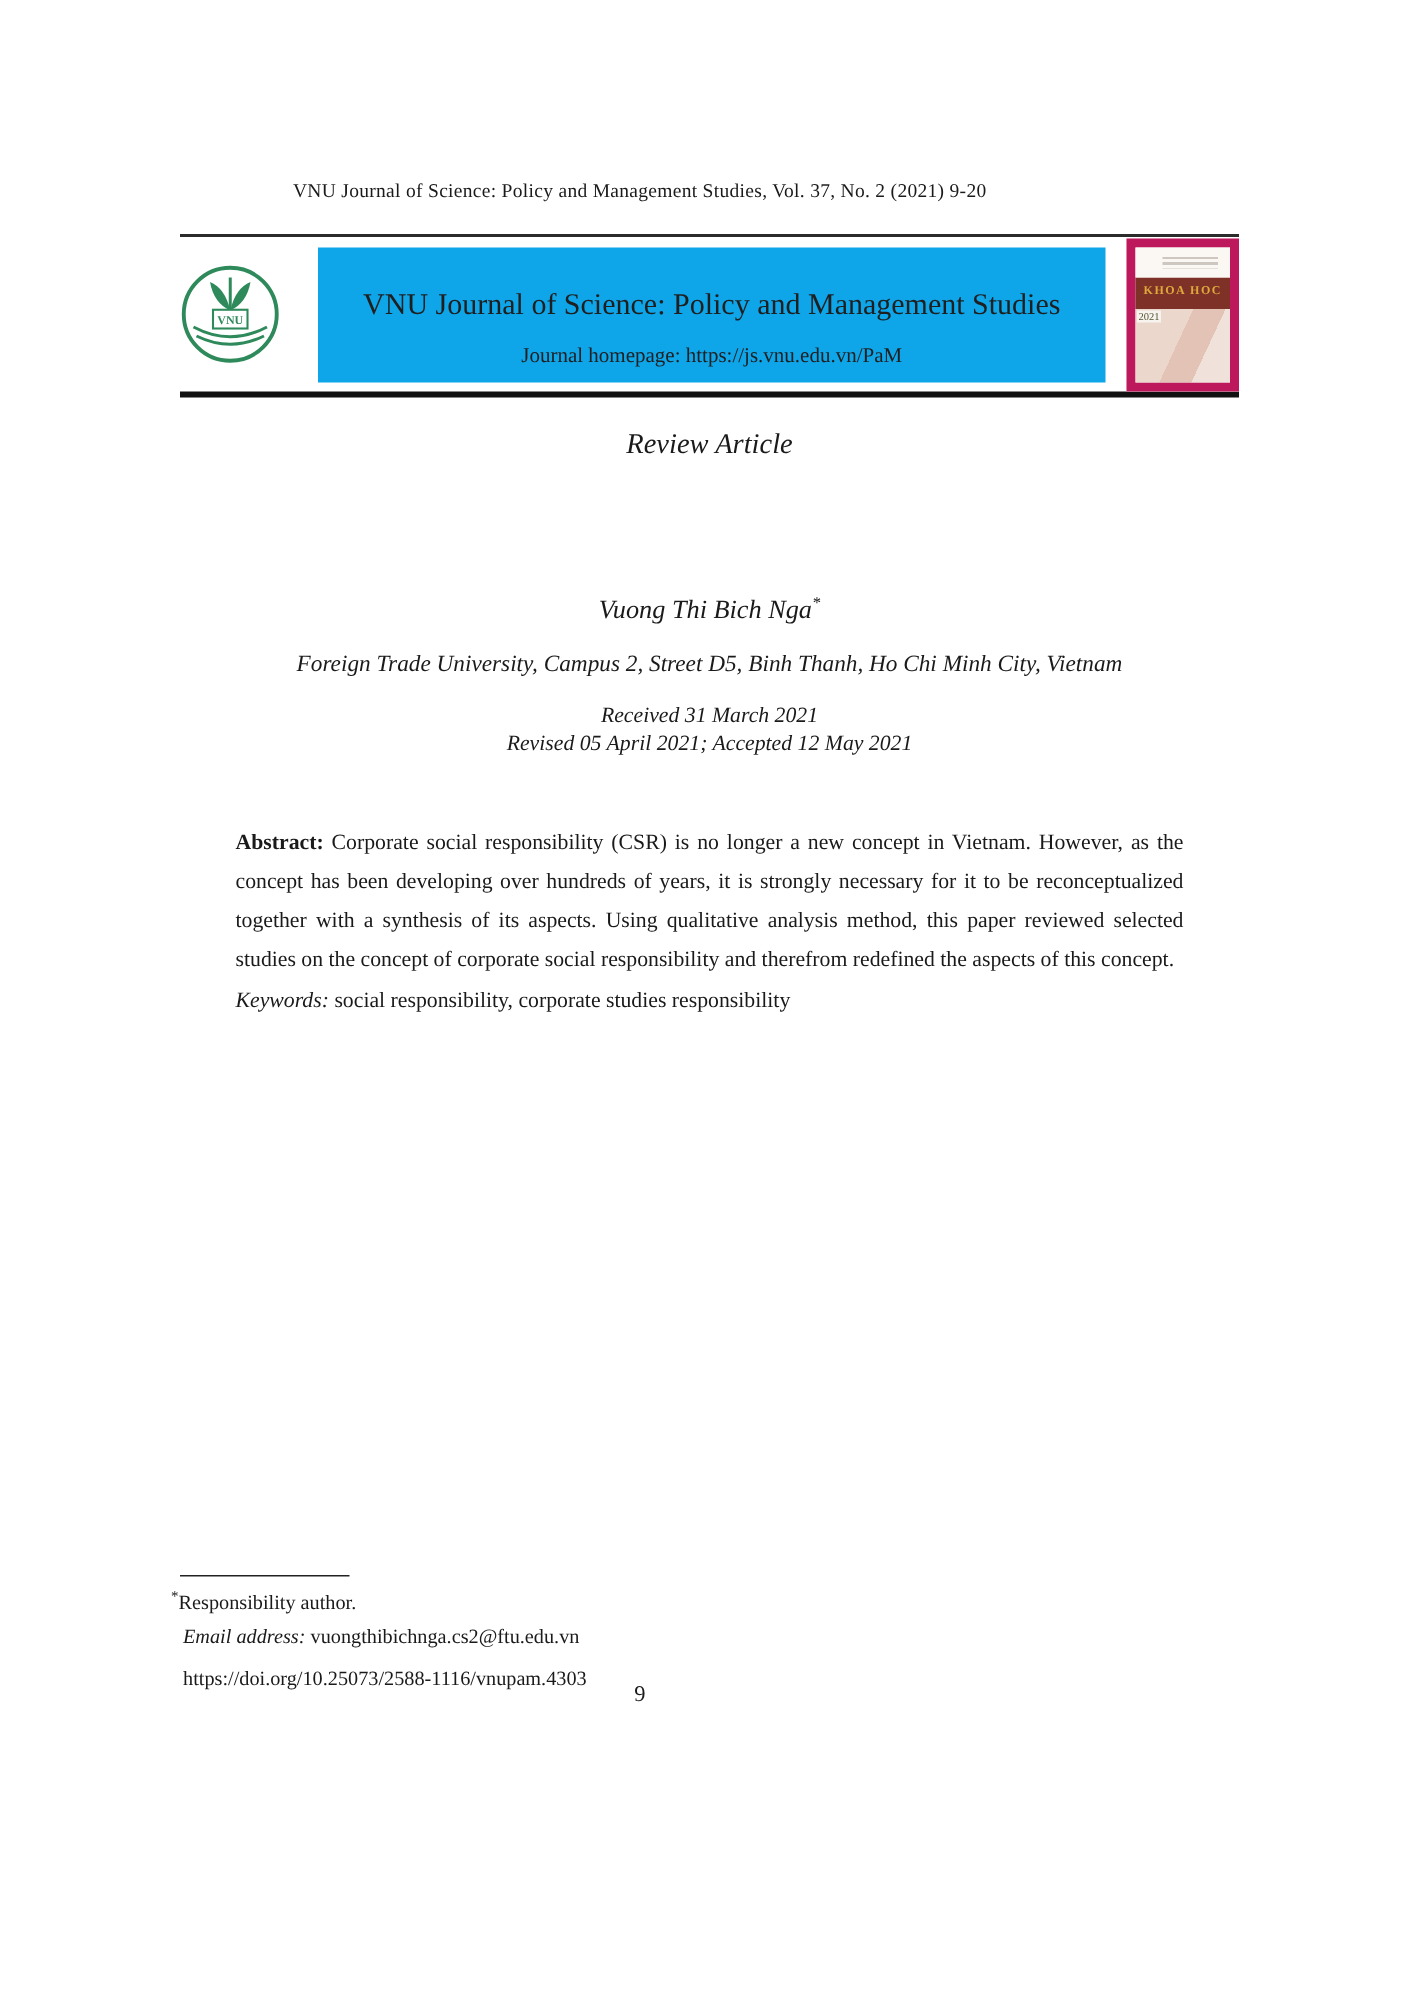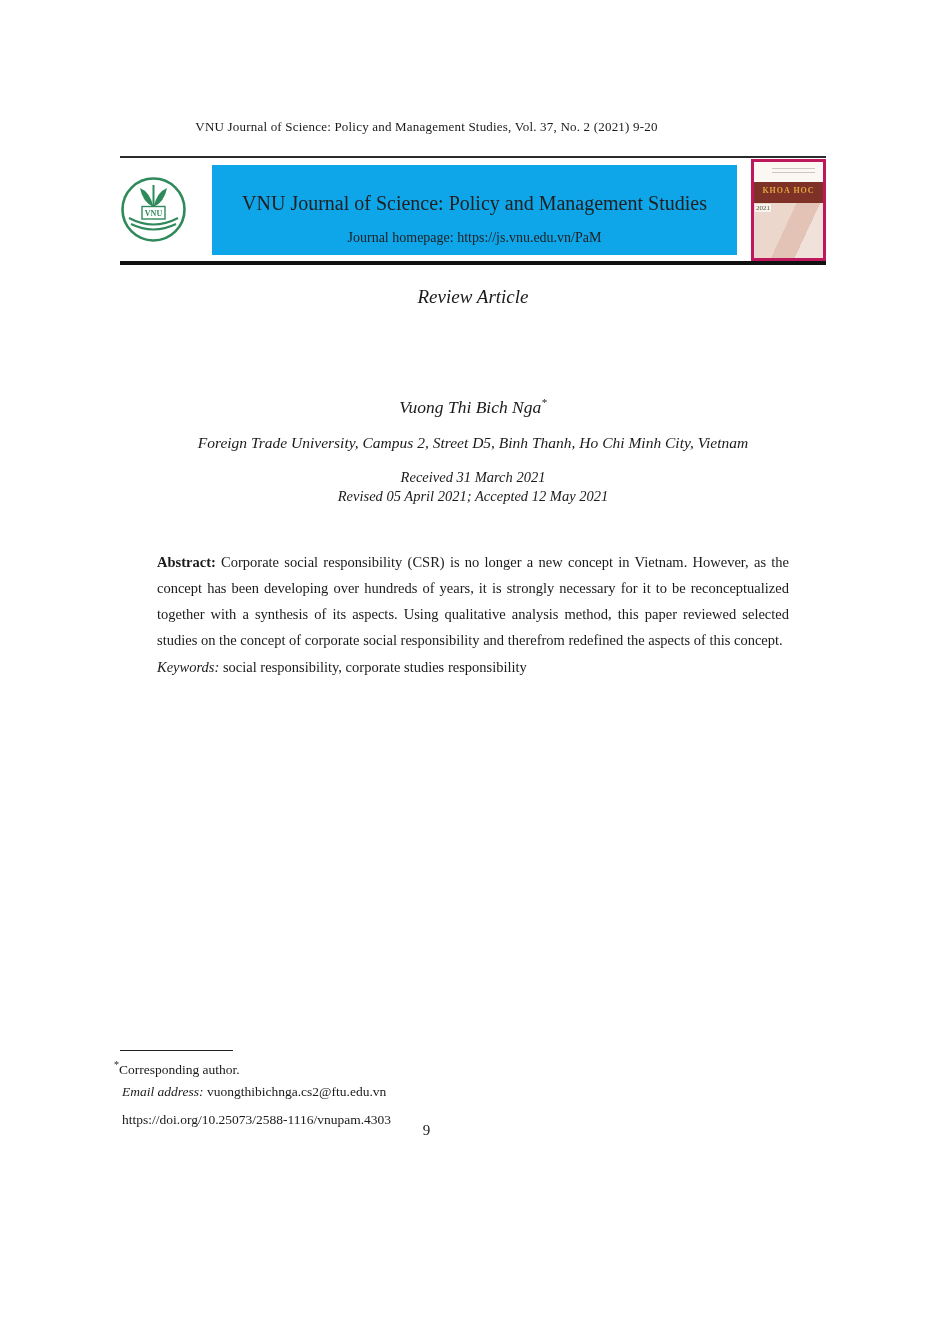--- a/index.html
+++ b/index.html
@@ -27,21 +27,21 @@
     flex:0 0 auto; width:525px; height:90px; margin-left:25px;
     background:#0ea5e9;
     display:flex; flex-direction:column; align-items:center;
     box-sizing:border-box; padding-top:27px;
   }
   .journal-title { font-size:20px; color:#1f1f1f; }
   .homepage { font-size:14px; margin-top:15px; color:#1f1f1f; }
   .cover {
     flex:0 0 auto; width:75px; height:102px; margin-left:14px;
     display:flex; flex-direction:column;
-    border:3px solid #be185d; box-sizing:border-box; background:#f5efe9;
+    border:6px solid #be185d; box-sizing:border-box; background:#f5efe9;
   }
   .cover-top { height:20px; background:#fbf8f4; position:relative; }
   .cover-top:after {
     content:""; position:absolute; left:18px; right:8px; top:6px; height:8px;
     background:repeating-linear-gradient(#b9b2aa 0 1.5px, transparent 1.5px 4px);
     opacity:0.7;
   }
   .cover-band {
     background:#7e3126; color:#dfa83d; text-align:center;
     font-weight:bold; font-size:8px; letter-spacing:1px;
@@ -142,20 +142,20 @@
   </div>
 
   <div class="abstract-block">
     <div><span class="abstract-label">Abstract:</span> <span>Corporate social responsibility (CSR) is no longer a new concept in Vietnam. However, as the concept has been developing over hundreds of years, it is strongly necessary for it to be reconceptualized together with a synthesis of its aspects. Using qualitative analysis method, this paper reviewed selected studies on the concept of corporate social responsibility and therefrom redefined the aspects of this concept.</span></div>
     <div class="keywords-line"><span class="keywords-label">Keywords:</span> <span>social responsibility, corporate studies responsibility</span></div>
   </div>
 
   <div class="footnote-rule"></div>
 
   <div class="footnote">
-    <div><sup>*</sup><span>Corresponding author.</span></div>
+    <div><sup>*</sup><span>Responsibility author.</span></div>
     <div class="email-line indent"><span class="email-label">Email address:</span> <span>vuongthibichnga.cs2@ftu.edu.vn</span></div>
     <div class="doi-line indent">https://doi.org/10.25073/2588-1116/vnupam.4303</div>
   </div>
 
   <div class="page-number">9</div>
 
 </div>
 
 </body></html>

